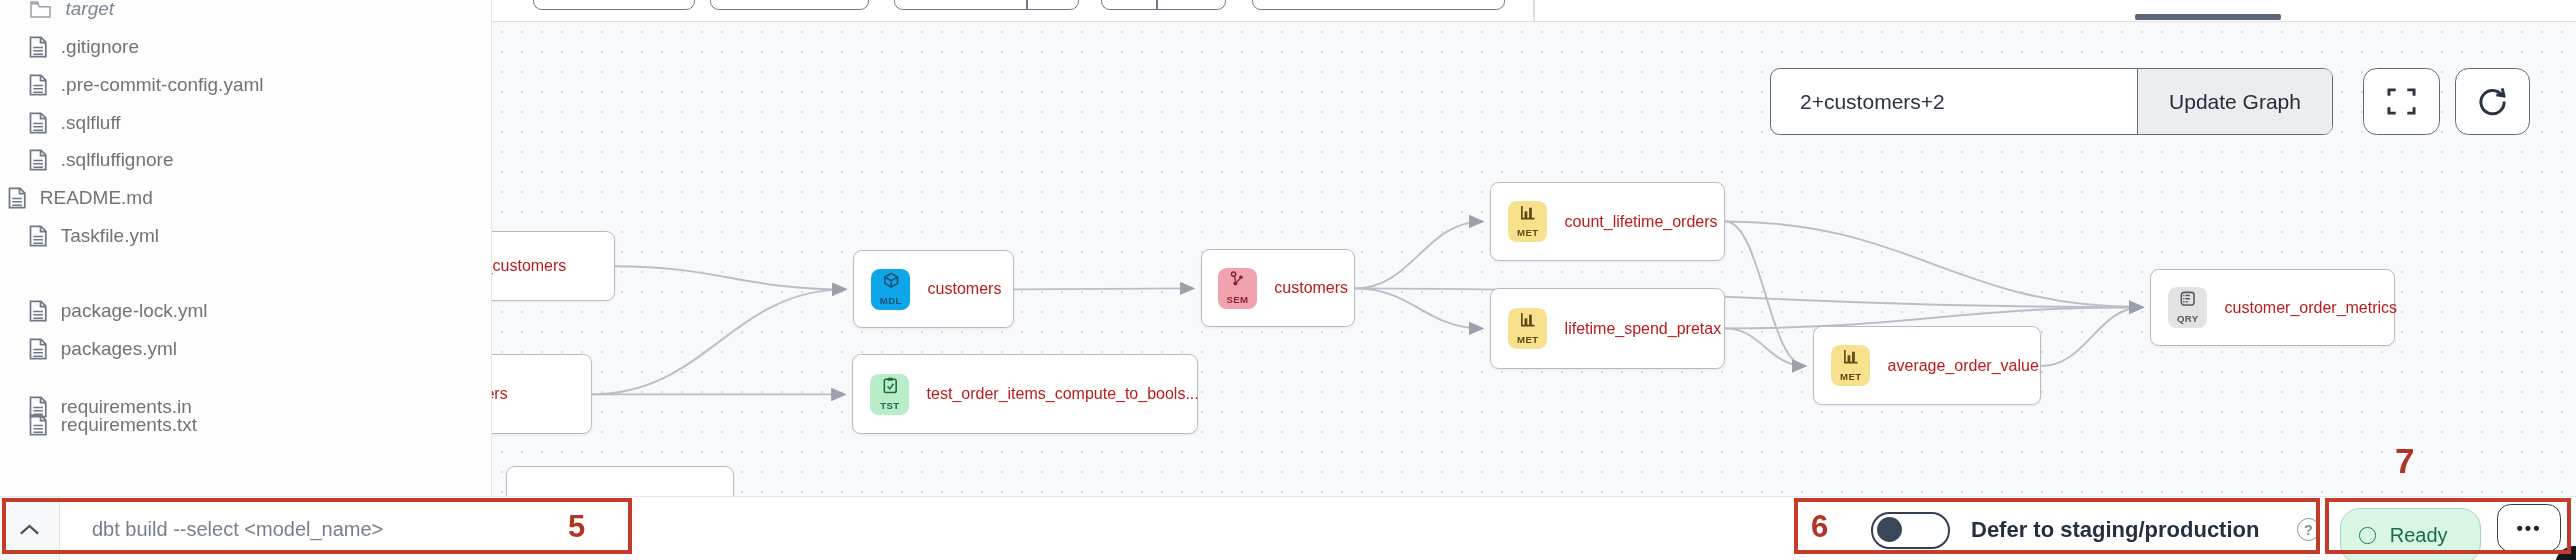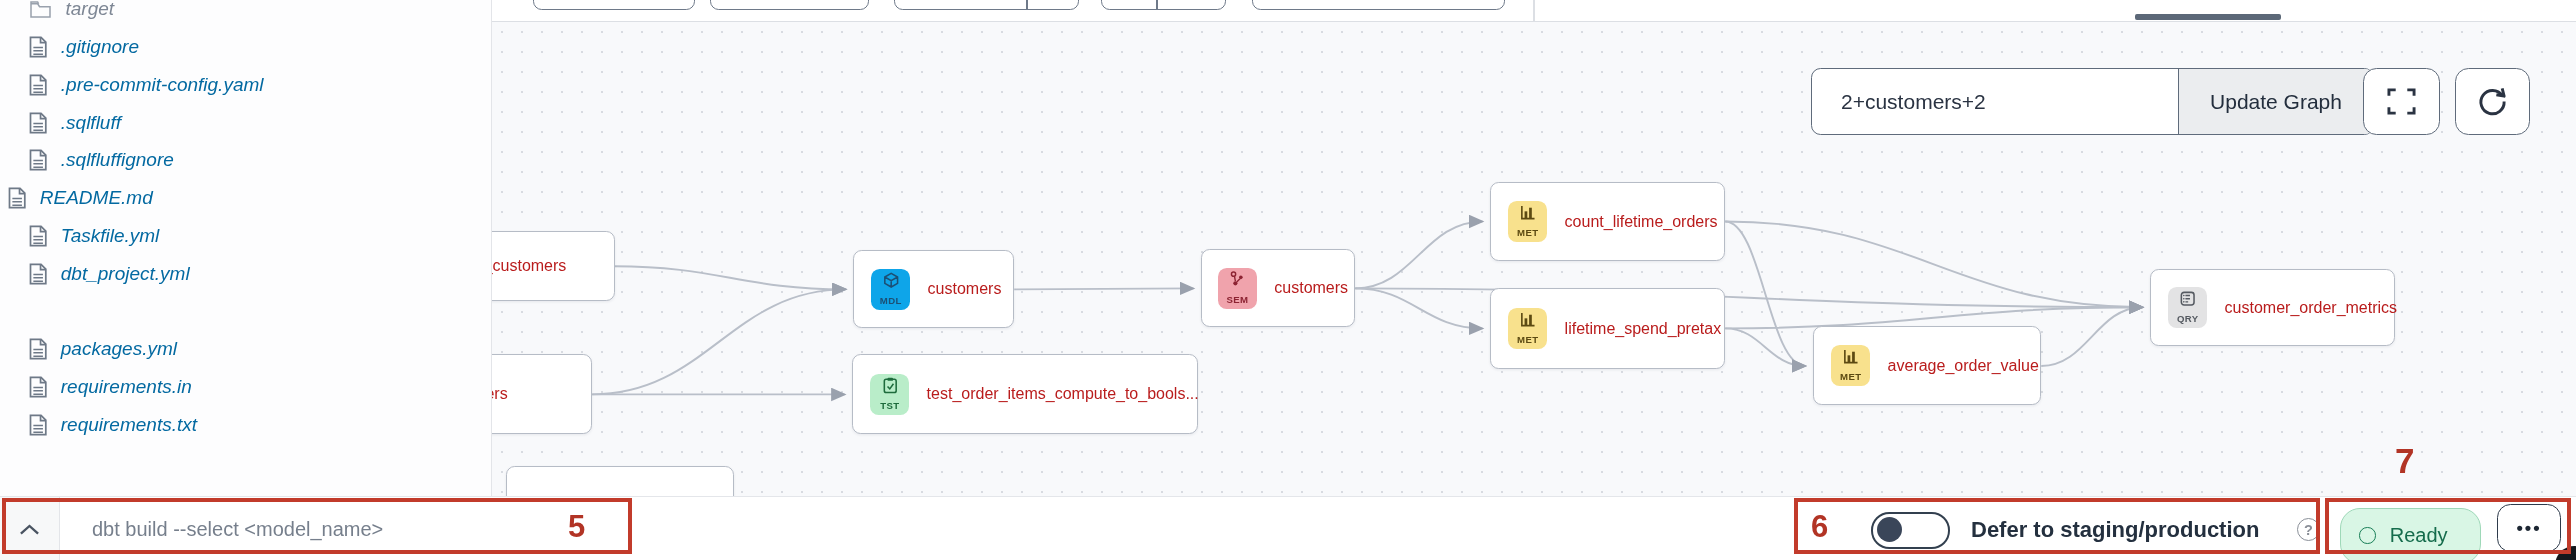--- a/index.html
+++ b/index.html
@@ -5,21 +5,21 @@
   * { margin:0; padding:0; box-sizing:border-box; }
   html,body { width:2576px; height:561px; overflow:hidden; background:#fff;
     font-family:"Liberation Sans", sans-serif; }
   .abs { position:absolute; }
 
   
   #sidebar { left:0; top:0; width:492px; height:496px; background:#fdfdfe;
     border-right:1px solid #e3e5e9; overflow:hidden; z-index:5; }
   .file-row { position:absolute; left:0; width:100%; height:38px;
     display:flex; align-items:center; padding-left:29px; gap:13.5px; cursor:pointer; }
-  .file-row .label { font-size:19px; color:#0369a1;font-style:italic; }
+  .file-row .label { font-size:19px; color:#737373; }
   .file-row.folder .label { font-style:italic; color:#7e8795; }
   .file-icon { flex:0 0 auto; display:flex; }
 
   
   #topstrip { left:492px; top:0; width:2084px; height:21px; background:#fff; z-index:4; }
   .pbtn { position:absolute; top:-13.5px; height:23px; background:#fff;
     border:1.9px solid #6e7989; border-radius:8.7px; }
   .pbtn .seg-div { position:absolute; top:0; bottom:0; width:1.9px; background:#6e7989; }
   #tab-indicator { position:absolute; left:1643px; top:13.5px; width:146px; height:6.7px;
     background:#5c6878; border-radius:1.9px; }
@@ -150,41 +150,41 @@
     <div class="file-row" style="top: 217px;">
       <span class="file-icon">
         <svg width="18.3" height="22" viewBox="0 0 19 23">
           <path d="M1.5 1.5 h11 l5 5 v15 h-16 z" fill="none" stroke="#6e7987" stroke-width="1.8"></path>
           <path d="M12 1.5 v5.5 h5.5" fill="none" stroke="#6e7987" stroke-width="1.8"></path>
           <path d="M4.5 12 h10 M4.5 15.5 h10 M4.5 19 h10" stroke="#6e7987" stroke-width="1.6"></path>
         </svg>
       </span>
       <span class="label">Taskfile.yml</span>
     </div>
-    <div class="file-row" style="top: 255px;">
-      <span class="file-icon">
-        <svg width="18.3" height="22" viewBox="0 0 19 23">
-          <path d="M1.5 1.5 h11 l5 5 v15 h-16 z" fill="none" stroke="#6e7987" stroke-width="1.8"></path>
-          <path d="M12 1.5 v5.5 h5.5" fill="none" stroke="#6e7987" stroke-width="1.8"></path>
-          <path d="M4.5 12 h10 M4.5 15.5 h10 M4.5 19 h10" stroke="#6e7987" stroke-width="1.6"></path>
-        </svg>
-      </span>
-      <span class="label">dbt_project.yml</span>
+    <div class="file-row" style="top: 292px;">
+      <span class="file-icon">
+        <svg width="18.3" height="22" viewBox="0 0 19 23">
+          <path d="M1.5 1.5 h11 l5 5 v15 h-16 z" fill="none" stroke="#6e7987" stroke-width="1.8"></path>
+          <path d="M12 1.5 v5.5 h5.5" fill="none" stroke="#6e7987" stroke-width="1.8"></path>
+          <path d="M4.5 12 h10 M4.5 15.5 h10 M4.5 19 h10" stroke="#6e7987" stroke-width="1.6"></path>
+        </svg>
+      </span>
+      <span class="label">package-lock.yml</span>
     </div>
     <div class="file-row" style="top: 330px;">
       <span class="file-icon">
         <svg width="18.3" height="22" viewBox="0 0 19 23">
           <path d="M1.5 1.5 h11 l5 5 v15 h-16 z" fill="none" stroke="#6e7987" stroke-width="1.8"></path>
           <path d="M12 1.5 v5.5 h5.5" fill="none" stroke="#6e7987" stroke-width="1.8"></path>
           <path d="M4.5 12 h10 M4.5 15.5 h10 M4.5 19 h10" stroke="#6e7987" stroke-width="1.6"></path>
         </svg>
       </span>
       <span class="label">packages.yml</span>
     </div>
-    <div class="file-row" style="top: 368px;">
+    <div class="file-row" style="top: 380px; align-items: flex-end;">
       <span class="file-icon">
         <svg width="18.3" height="22" viewBox="0 0 19 23">
           <path d="M1.5 1.5 h11 l5 5 v15 h-16 z" fill="none" stroke="#6e7987" stroke-width="1.8"></path>
           <path d="M12 1.5 v5.5 h5.5" fill="none" stroke="#6e7987" stroke-width="1.8"></path>
           <path d="M4.5 12 h10 M4.5 15.5 h10 M4.5 19 h10" stroke="#6e7987" stroke-width="1.6"></path>
         </svg>
       </span>
       <span class="label">requirements.in</span>
     </div>
     <div class="file-row" style="top: 406px;">
@@ -318,21 +318,21 @@
             </svg></span>
           <span class="btype" style="color:#555a61">QRY</span>
         </div>
         <span class="nlabel">customer_order_metrics</span>
       </div>
       <div class="node" style="left: 13.5px; top: 444px; width: 228px; height: 67px;">
         <span class="nlabel"></span>
       </div>
     </div>
 
-  <div id="graph-selector-group" class="abs" style="left:1278px;top:46px;margin-left:41px;">
+  <div id="graph-selector-group" class="abs" style="left:1278px;top:46px;">
     <div id="graph-selector-input">2+customers+2</div>
     <div id="update-graph-button">Update Graph</div>
   </div>
   <div class="sq-btn" style="left:1871px;top:46px;">
     <svg width="29" height="29" viewBox="0 0 30 30">
       <g fill="none" stroke="#2a3342" stroke-width="3">
         <path d="M2,9 V3 H9"></path>
           <path d="M21,3 H28 V9"></path>
           <path d="M28,21 V27 H21"></path>
           <path d="M9,27 H2 V21"></path>

